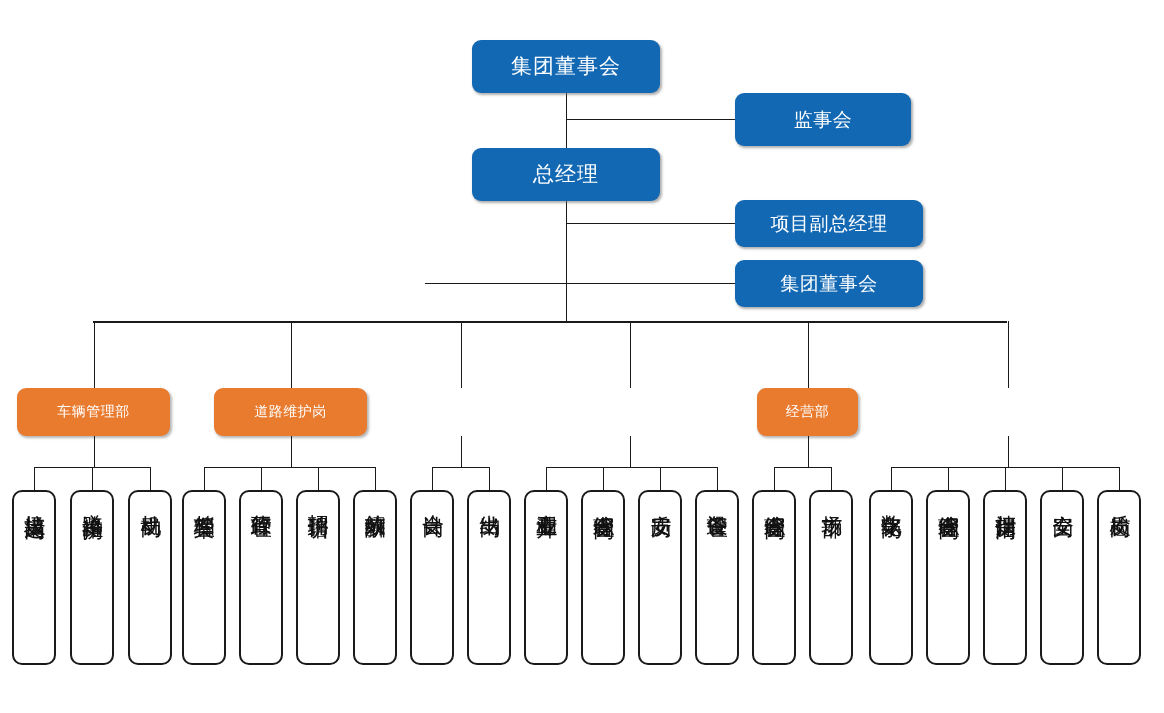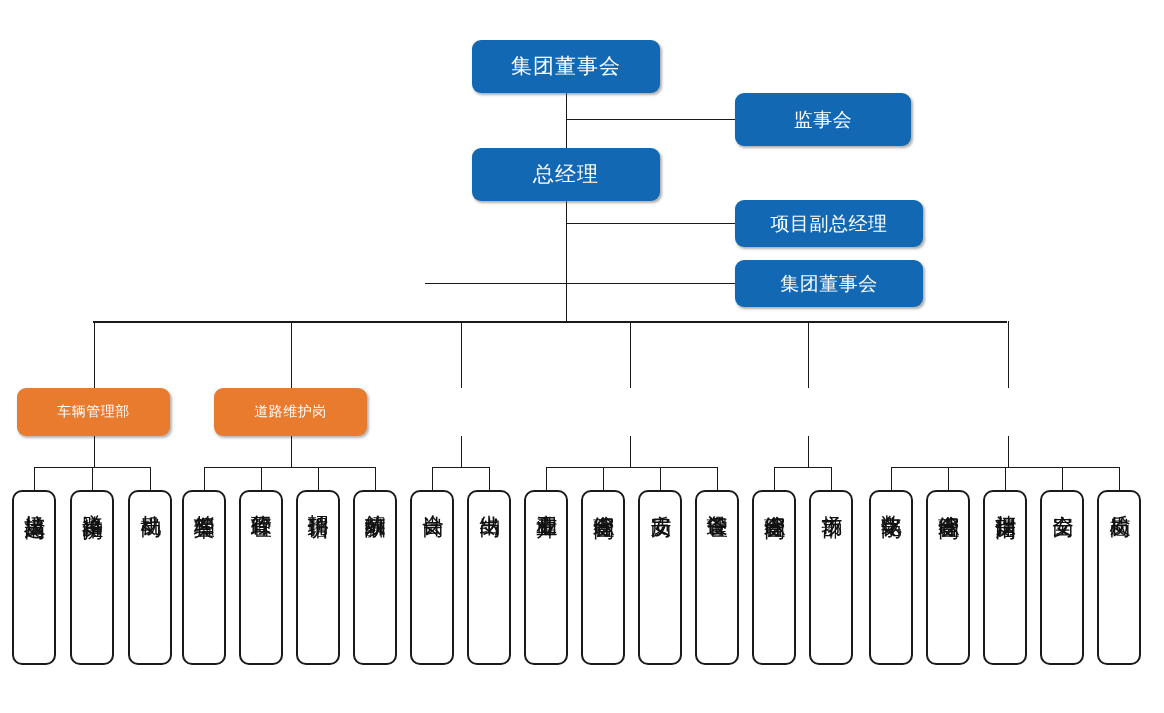--- a/index.html
+++ b/index.html
@@ -166,20 +166,23 @@
     </div>
     <div class="line v" style="left: 660px; top: 467px; height: 23px;"></div>
     <div class="leaf short" style="left: 638px; top: 490px; width: 44px; height: 175px;">
       <span>安质岗</span>
     </div>
     <div class="line v" style="left: 717px; top: 467px; height: 23px;"></div>
     <div class="leaf mid" style="left: 695px; top: 490px; width: 44px; height: 175px;">
       <span>设备管理</span>
     </div>
     <div class="line v" style="left: 807.5px; top: 321px; height: 67px;"></div>
+    <div class="node orange dept" style="left: 757px; top: 388px; width: 101px; height: 48px;">
+      <span>经营部</span>
+    </div>
     <div class="line v" style="left: 807.5px; top: 436px; height: 31px;"></div>
     <div class="line h" style="left: 774px; top: 467px; width: 57px;"></div>
     <div class="line v" style="left: 774px; top: 467px; height: 23px;"></div>
     <div class="leaf " style="left: 752px; top: 490px; width: 44px; height: 175px;">
       <span>综合管理岗</span>
     </div>
     <div class="line v" style="left: 831px; top: 467px; height: 23px;"></div>
     <div class="leaf short" style="left: 809px; top: 490px; width: 44px; height: 175px;">
       <span>市场部</span>
     </div>

